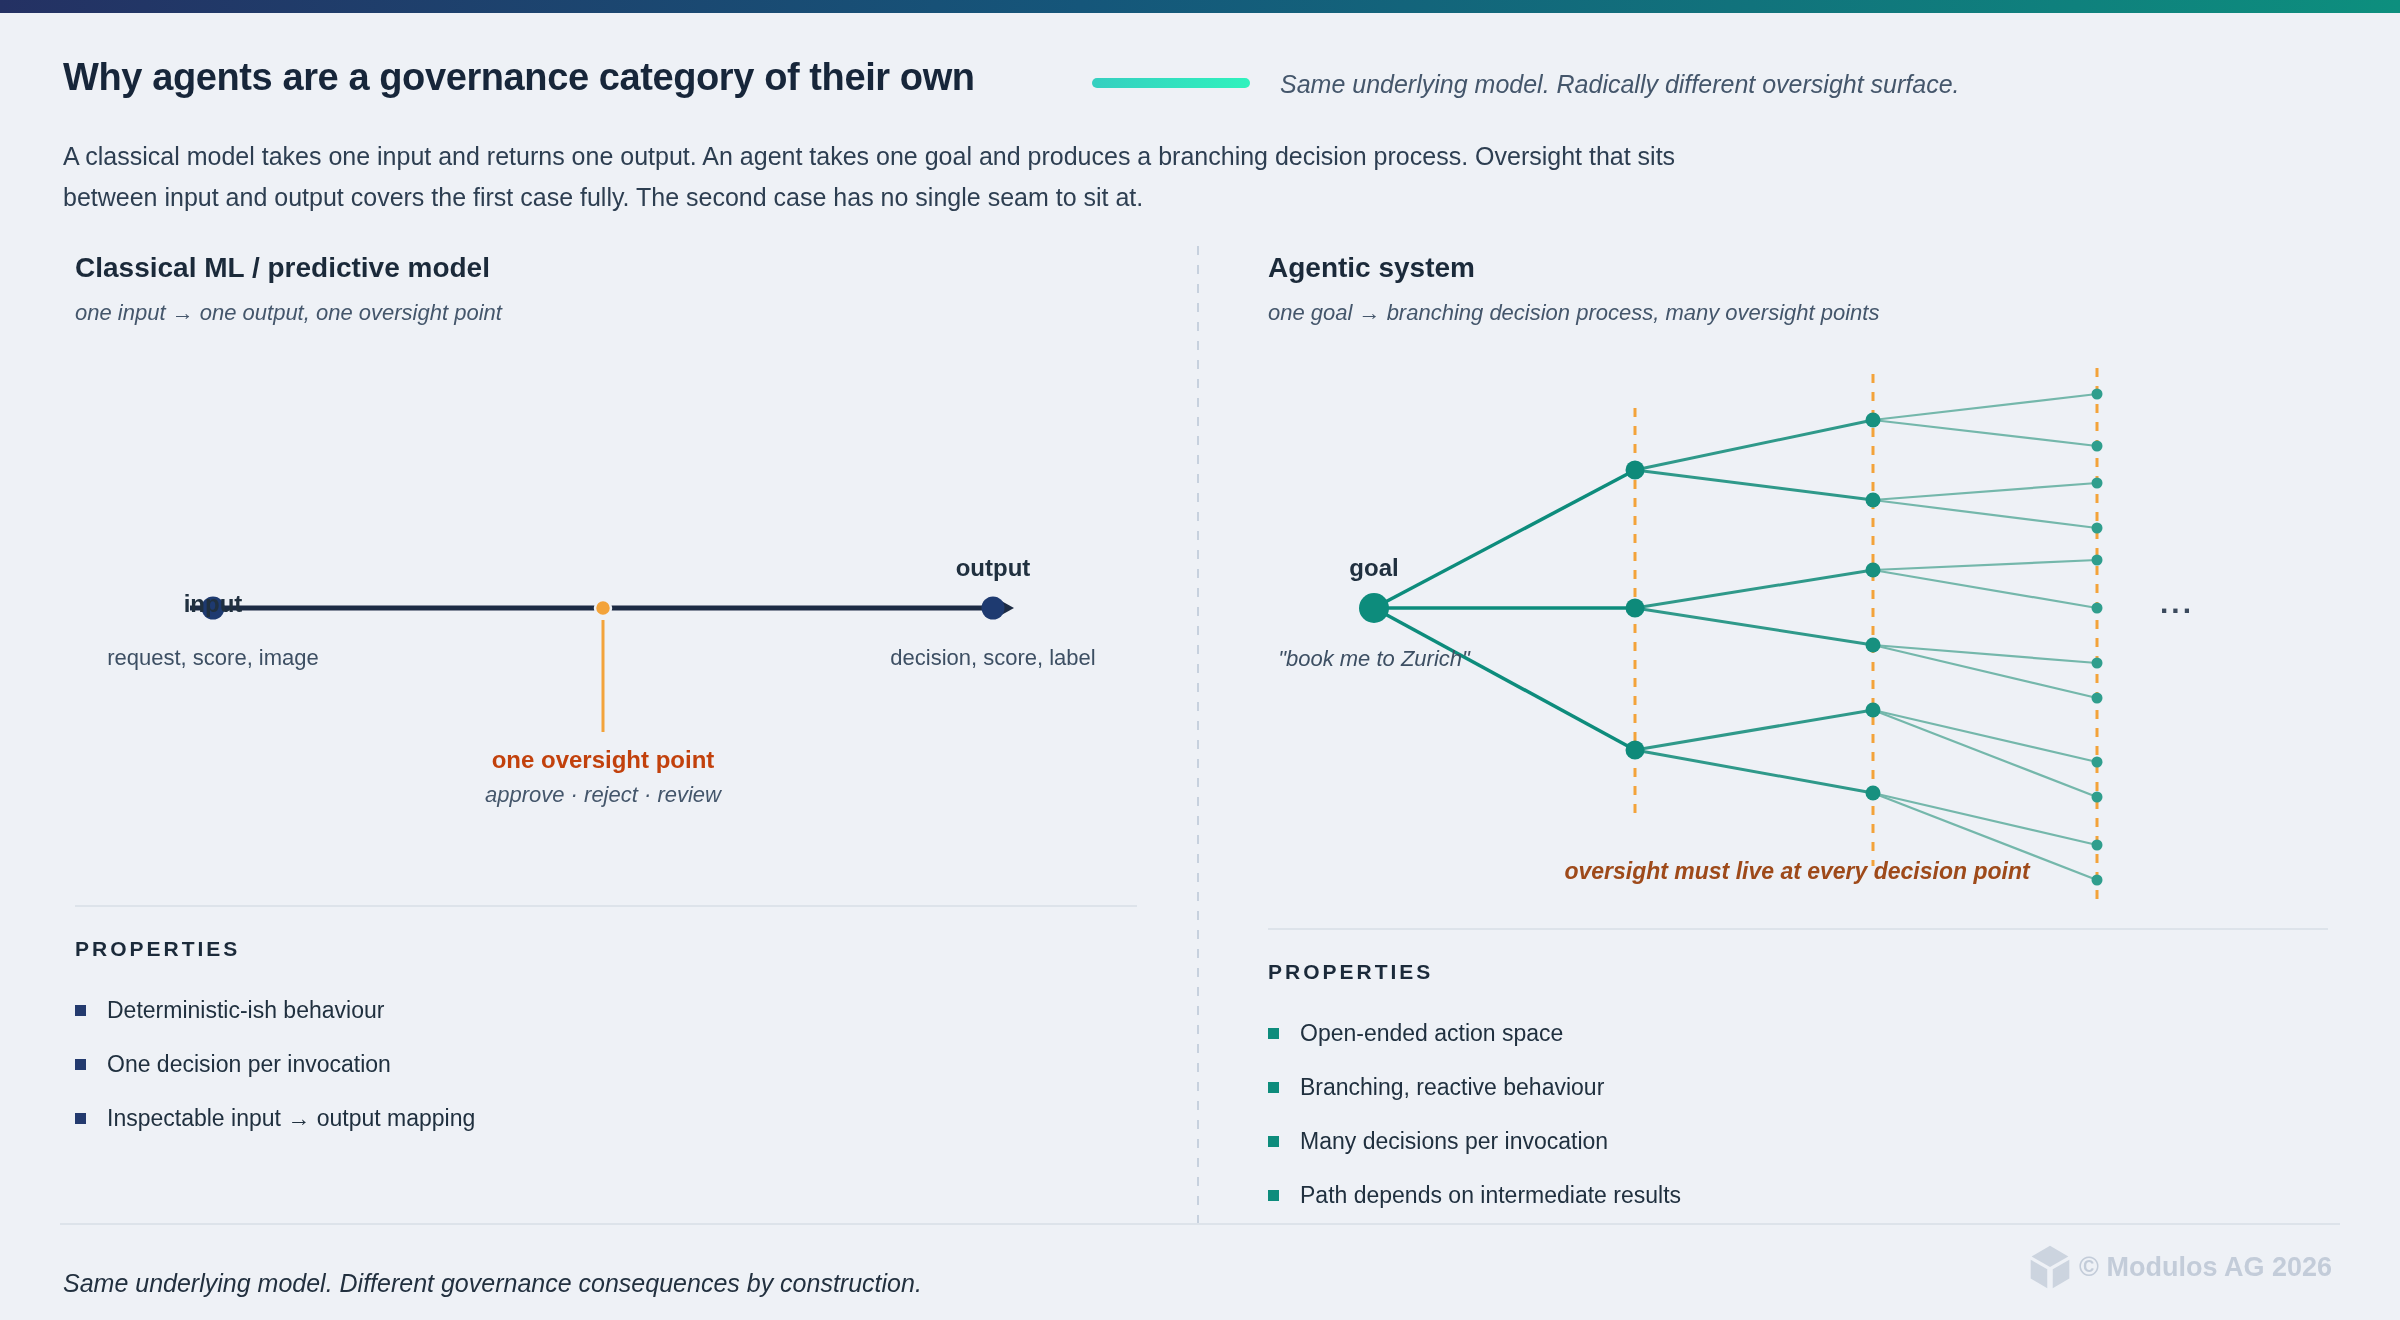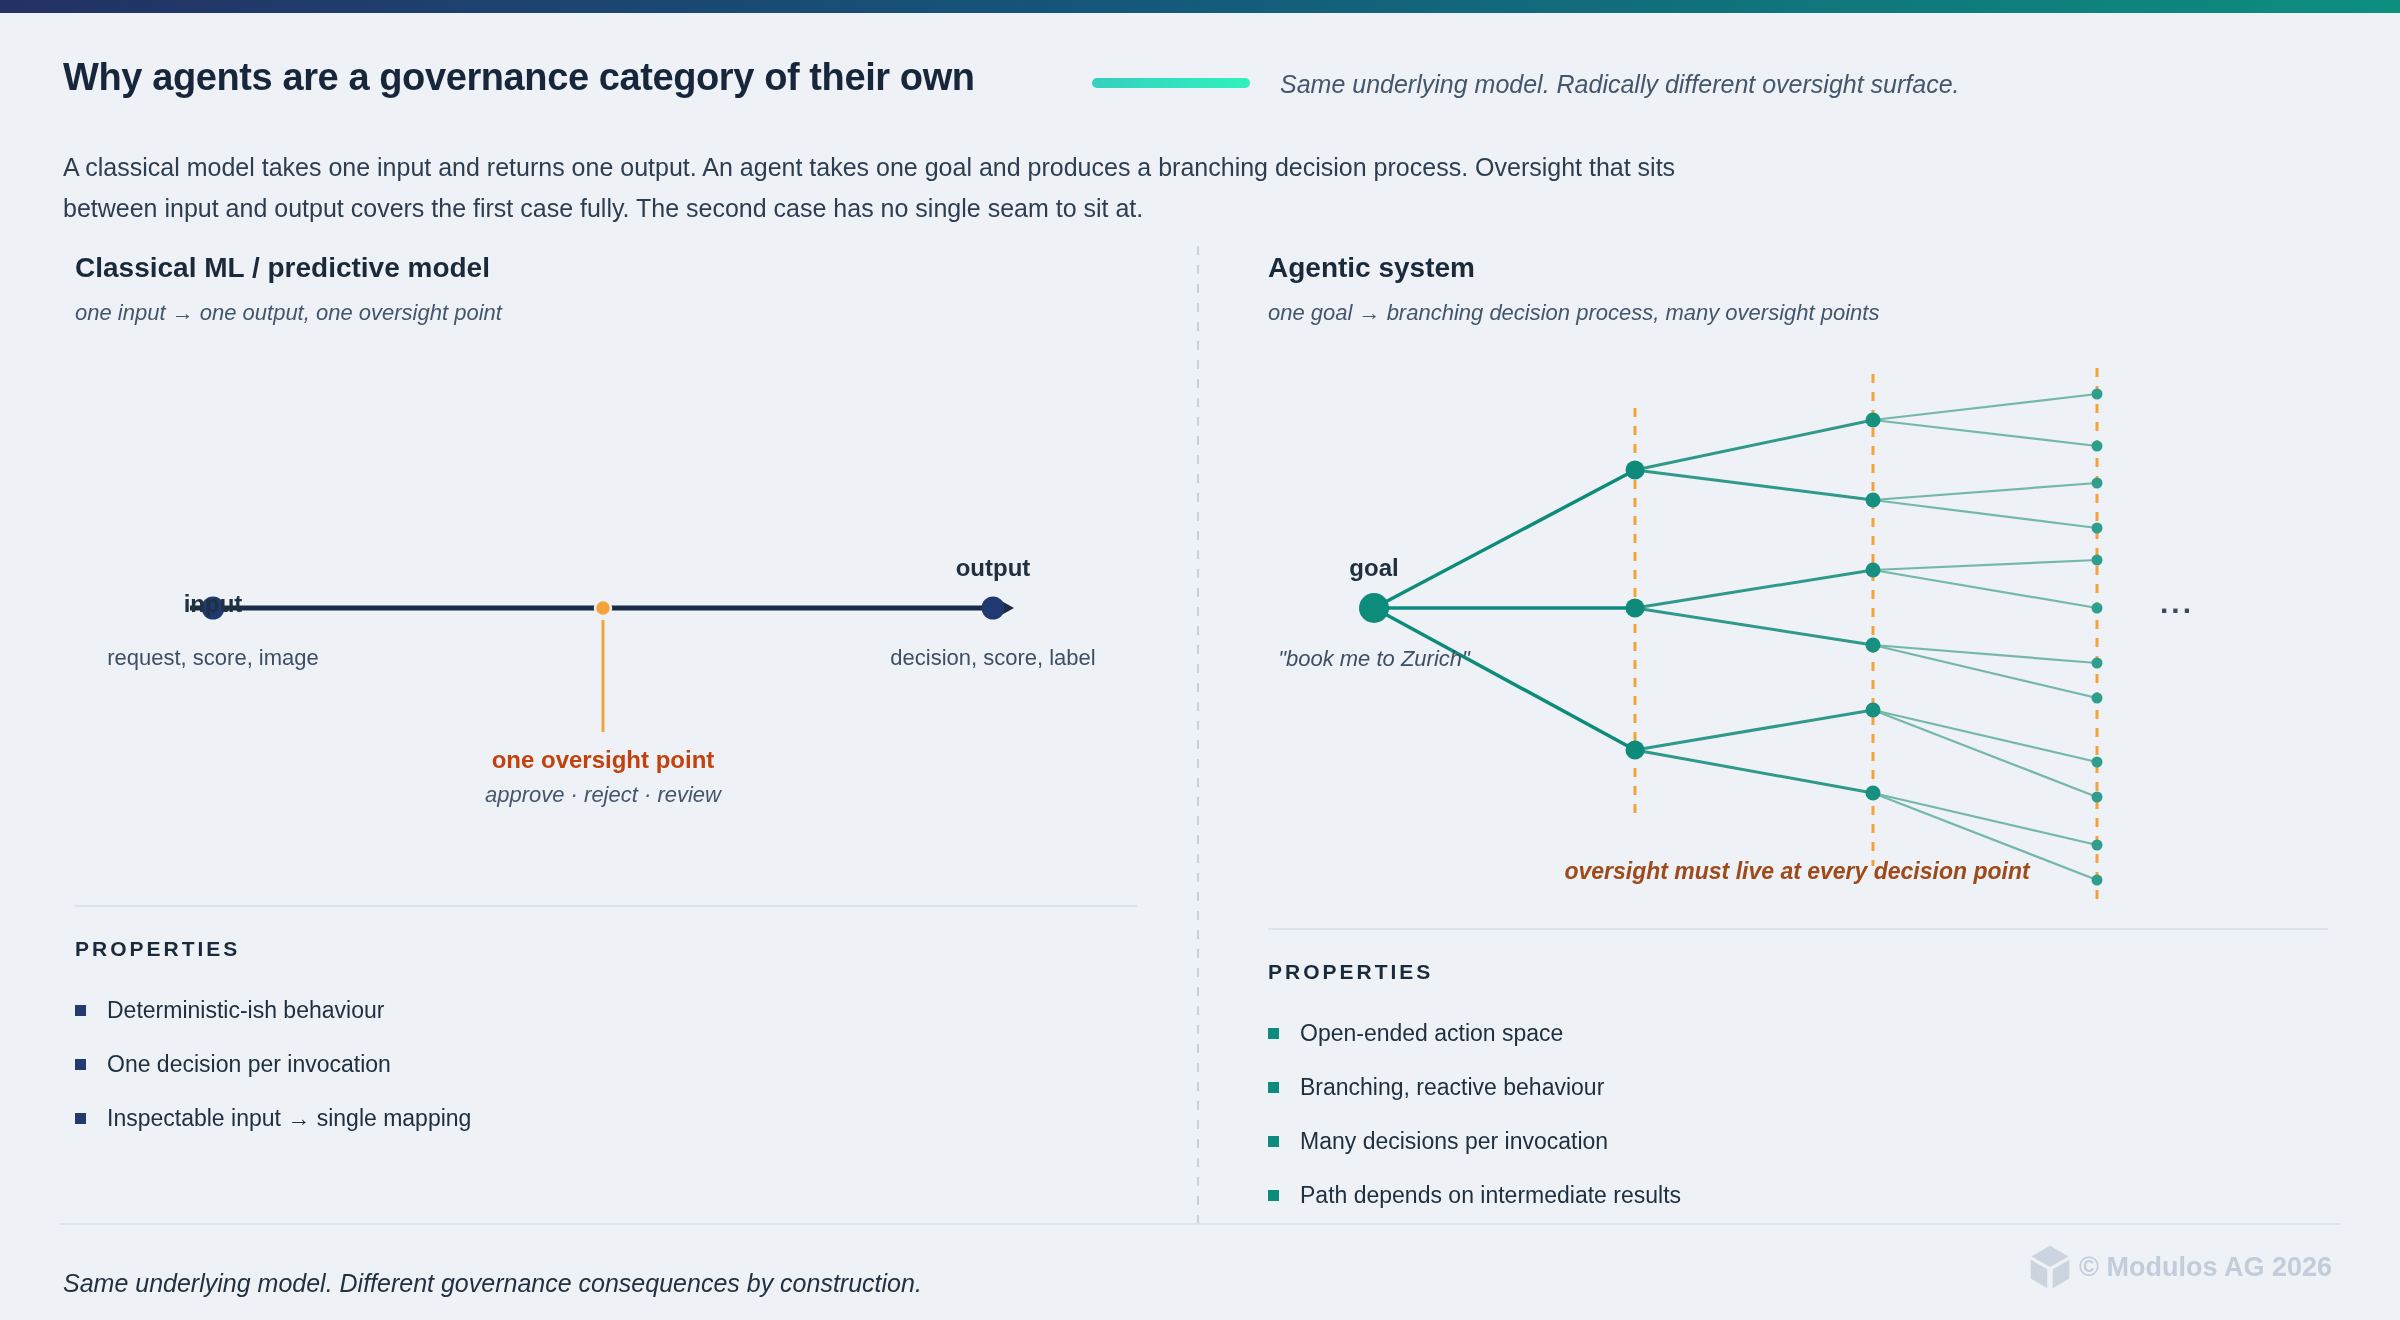--- a/index.html
+++ b/index.html
@@ -21,21 +21,21 @@
   }
   .title-dash{
     position:absolute;left:1092px;top:78px;width:158px;height:10px;border-radius:5px;
     background:linear-gradient(90deg,#35cfc0,#2ff2bd);
   }
   .tagline{
     position:absolute;left:1280px;top:70px;
     font-size:25px;font-style:italic;color:#44566b;
   }
   .intro{
-    position:absolute;left:63px;top:147px;width:1820px;
+    position:absolute;left:63px;top:136px;width:1820px;
     font-size:25px;line-height:41px;color:#2d3e51;
   }
   .panel-title{position:absolute;font-size:28px;font-weight:800;color:#1b2a3a;}
   .panel-sub{position:absolute;font-size:22px;font-style:italic;color:#44566b;}
   .centered{transform:translateX(-50%);text-align:center;white-space:nowrap;}
   .node-label{position:absolute;font-size:24px;font-weight:800;color:#20303f;}
   .node-caption{position:absolute;font-size:22px;color:#3d4f63;}
   .italic{font-style:italic;}
   .oversight-label{position:absolute;font-size:24px;font-weight:800;color:#c2410c;}
   .oversight-caption{position:absolute;font-size:22px;font-style:italic;color:#44566b;}
@@ -103,21 +103,21 @@
       <li>
           <span class="bullet navy"></span>
           <span>Deterministic-ish behaviour</span>
         </li>
       <li>
           <span class="bullet navy"></span>
           <span>One decision per invocation</span>
         </li>
       <li>
           <span class="bullet navy"></span>
-          <span>Inspectable input → single mapping</span>
+          <span>Inspectable input → output mapping</span>
         </li>
     </ul>
   </div>
 
   <div class="divider"></div>
 
   <div class="panel-title" style="left:1268px;top:252px;">Agentic system</div>
   <div class="panel-sub" style="left:1268px;top:300px;">one goal → branching decision process, many oversight points</div>
 
   <svg style="left:1270px;top:366px;" width="960" height="560" viewBox="0 0 960 560">

